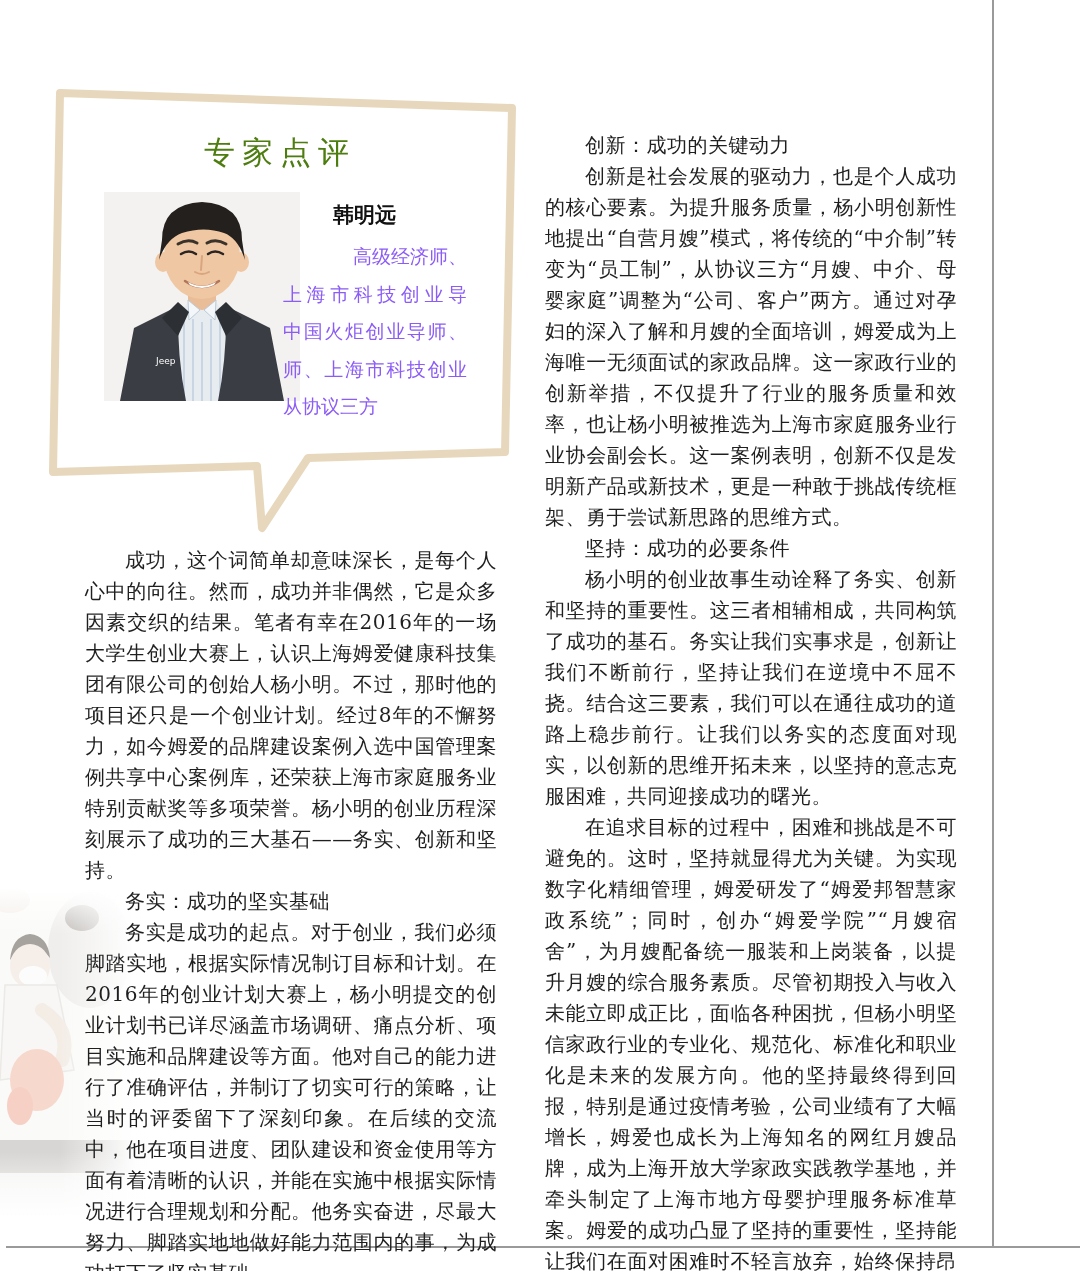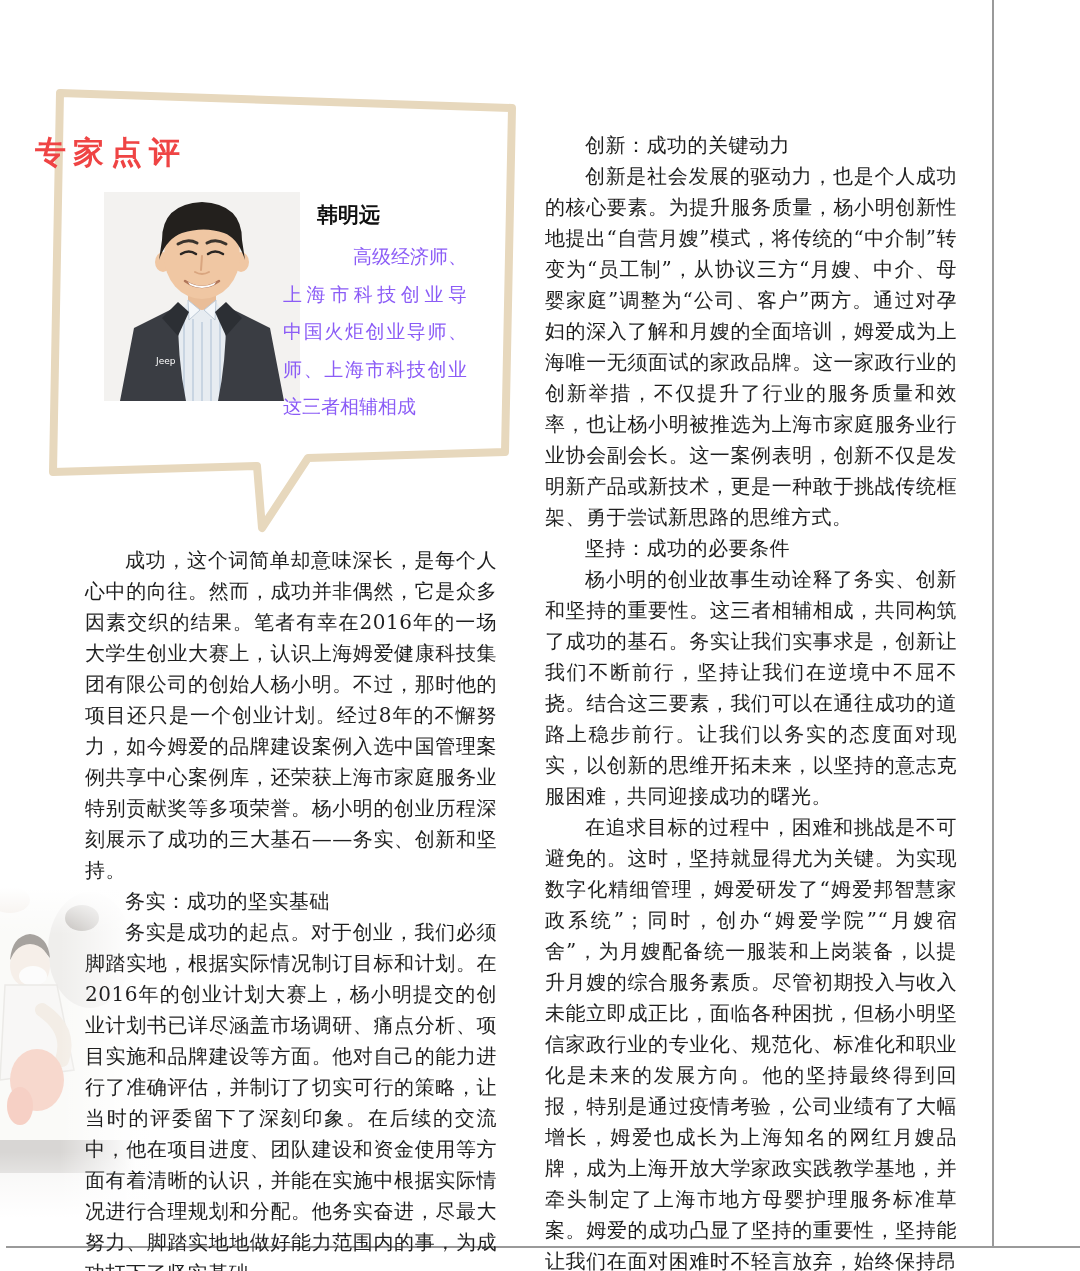--- a/index.html
+++ b/index.html
@@ -16,27 +16,27 @@
   .bg-photo svg{position:absolute;left:0;top:0;opacity:.55;}
   .bg-photo .fade-r{position:absolute;inset:0;
     background:linear-gradient(to right, rgba(255,255,255,0) 40%, rgba(255,255,255,.97) 90%);}
   .bg-photo .fade-tb{position:absolute;inset:0;
     background:linear-gradient(to bottom, #fff 0%, rgba(255,255,255,0) 14%, rgba(255,255,255,0) 80%, #fff 100%);}
 
   
   .bubble{position:absolute;left:35px;top:70px;width:490px;height:500px;z-index:3;}
   .bubble-svg{position:absolute;left:0;top:0;}
   .bubble-title{
-    position:absolute;left:0;top:62px;width:490px;text-align:left;
-    font-family:"DejaVu Sans", sans-serif;font-weight:bold;font-size:31px;
-    letter-spacing:7px;color:#ef4444;
+    position:absolute;left:0;top:62px;width:490px;text-align:center;
+    font-family:"DejaVu Sans", sans-serif;font-weight:normal;font-size:31px;
+    letter-spacing:7px;color:#4d7c0f;
   }
   .portrait{position:absolute;left:69px;top:122px;}
   .expert-name{
-    position:absolute;left:232px;top:131px;width:184px;padding-left:50px;box-sizing:border-box;
+    position:absolute;left:248px;top:131px;width:184px;padding-left:50px;box-sizing:border-box;
     font-family:"DejaVu Sans", sans-serif;font-weight:bold;font-size:21px;color:#111;
   }
   .creds{
     position:absolute;left:248px;top:168px;width:184px;
     font-family:"DejaVu Sans", sans-serif;font-size:19px;line-height:37.5px;color:#8b5cf6;
   }
   .cred-line{text-align:justify;text-align-last:justify;}
   .cred-line.first{text-align-last:right;}
   .cred-line.last{text-align-last:left;}
 
@@ -119,21 +119,21 @@
       <path d="M84,90 Q98,98 112,90 L110,93 Q98,99 86,93 Z" fill="#fdfdfd"></path>
     </svg>
 
     <div class="expert-name">韩明远</div>
 
     <div class="creds">
       <div class="cred-line first">高级经济师、</div>
       <div class="cred-line">上海市科技创业导</div>
       <div class="cred-line">中国火炬创业导师、</div>
       <div class="cred-line">师、上海市科技创业</div>
-      <div class="cred-line last">这三者相辅相成</div>
+      <div class="cred-line last">从协议三方</div>
     </div>
   </div>
 
   <div class="col col-left">
     <p class="body-p">成功，这个词简单却意味深长，是每个人心中的向往。然而，成功并非偶然，它是众多因素交织的结果。笔者有幸在2016年的一场大学生创业大赛上，认识上海姆爱健康科技集团有限公司的创始人杨小明。不过，那时他的项目还只是一个创业计划。经过8年的不懈努力，如今姆爱的品牌建设案例入选中国管理案例共享中心案例库，还荣获上海市家庭服务业特别贡献奖等多项荣誉。杨小明的创业历程深刻展示了成功的三大基石——务实、创新和坚持。</p>
     <p class="body-h">务实：成功的坚实基础</p>
     <p class="body-p">务实是成功的起点。对于创业，我们必须脚踏实地，根据实际情况制订目标和计划。在2016年的创业计划大赛上，杨小明提交的创业计划书已详尽涵盖市场调研、痛点分析、项目实施和品牌建设等方面。他对自己的能力进行了准确评估，并制订了切实可行的策略，让当时的评委留下了深刻印象。在后续的交流中，他在项目进度、团队建设和资金使用等方面有着清晰的认识，并能在实施中根据实际情况进行合理规划和分配。他务实奋进，尽最大努力、脚踏实地地做好能力范围内的事，为成功打下了坚实基础。</p>
   </div>
 
   <div class="col col-right">

